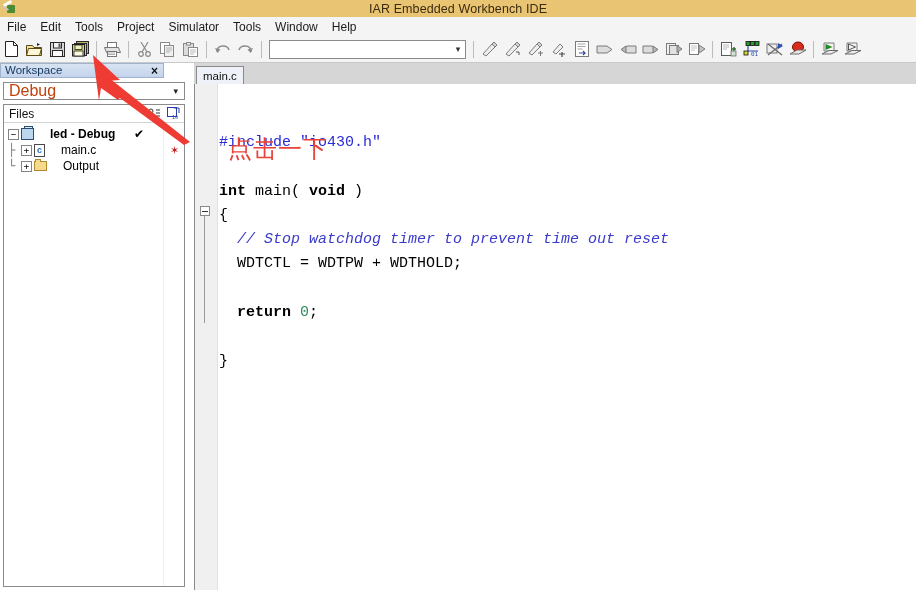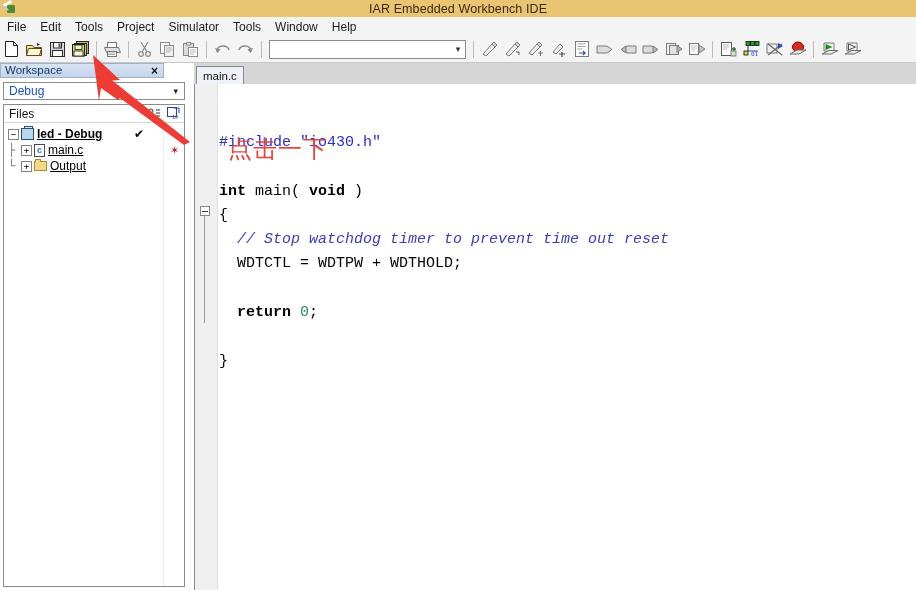--- a/index.html
+++ b/index.html
@@ -90,21 +90,21 @@
   .ws-close {
     position: absolute; right: 2px; top: 0px; width: 13px; height: 14px;
     font-size: 12px; color: #111; text-align: center; line-height: 14px;
     font-family: "Liberation Sans", sans-serif; font-weight: bold;
   }
   .ws-select {
     position: absolute; left: 3px; top: 19px; width: 182px; height: 18px;
     background: #ffffff; border: 1px solid #8b8b8b; box-sizing: border-box;
     display: flex; align-items: center; justify-content: space-between;
   }
-  .ws-select .txt { font-size: 12px; color: #1d4ed8; padding-left: 5px; text-align: right; }
+  .ws-select .txt { font-size: 16px; color: #c2410c; padding-left: 5px; text-align: right; }
   .ws-select .arrow { font-size: 9px; color: #222; padding-right: 6px; }
 
   .ws-tree-box {
     position: absolute; left: 3px; top: 41px; width: 182px; height: 483px;
     border: 1px solid #8b8b8b; box-sizing: border-box; background: #ffffff;
     overflow: hidden;
   }
   .ws-colhdr {
     position: relative; height: 17px; background: #ffffff;
     border-bottom: 1px solid #d4d4d4;
@@ -113,21 +113,21 @@
   .ws-colhdr .files-lbl { font-size: 12px; color: #111; padding-left: 5px; }
   .ws-colhdr .icons { position: absolute; right: 3px; top: 1px; display: flex; gap: 6px; }
 
   .tree { position: relative; padding-top: 3px; font-size: 12px; color: #000; }
   .tree-row { position: relative; height: 16px; display: flex; align-items: center; white-space: nowrap; }
   .tw { font-size: 9px; color: #000; width: 11px; height: 11px; line-height: 9px;
         border: 1px solid #848484; text-align: center; background: #fff;
         display: inline-block; box-sizing: border-box; flex: 0 0 auto;
         font-family: "DejaVu Sans Mono", monospace; }
   .guide { color: #7c7c7c; font-family: "DejaVu Sans Mono", monospace; font-size: 12px; }
-  .node-label { margin-left: 3px; text-decoration: underline; }
+  .node-label { margin-left: 16px; }
   .bold { font-weight: bold; }
   .check { position: absolute; left: 130px; font-size: 12px; color: #000; }
   .astk { position: absolute; left: 166px; font-size: 11px; color: #c02020; }
   .ws-colsep { position: absolute; left: 159px; top: 17px; width: 1px; bottom: 0; background: #efefef; }
 
   
   .ico { width: 13px; height: 13px; position: relative; flex: 0 0 auto; margin-left: 2px; }
   .ico-proj { width: 13px; height: 12px; background: #bcd6ee; border: 1px solid #2a4d73; box-sizing: border-box; }
   .ico-proj:after { content: ""; position: absolute; left: 2px; top: -3px; width: 9px; height: 3px;
                     background: #dceaf8; border: 1px solid #2a4d73; box-sizing: border-box; }

